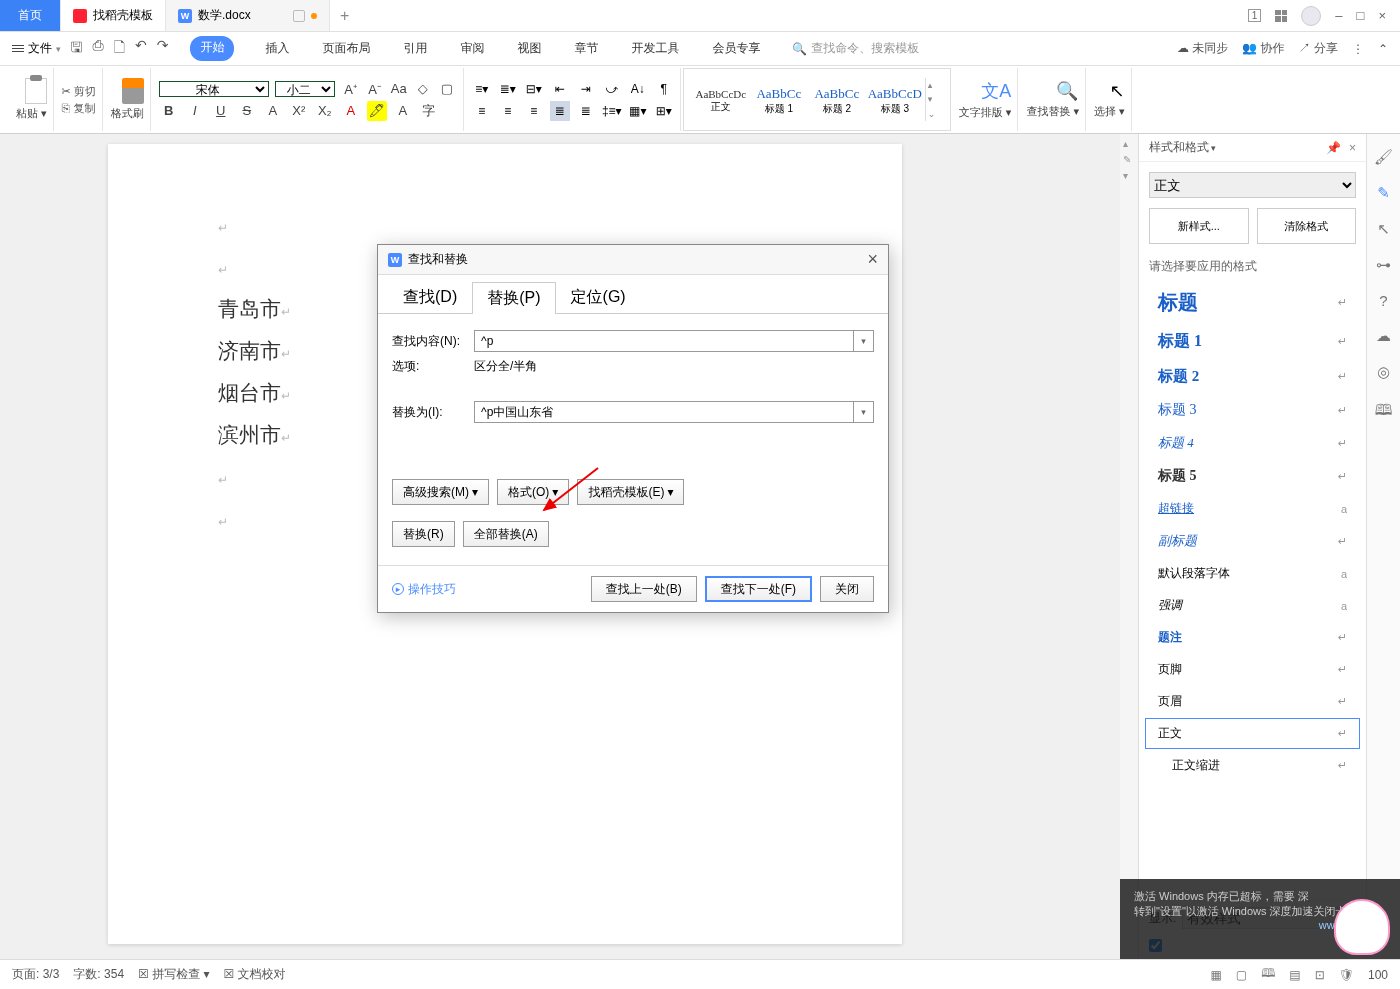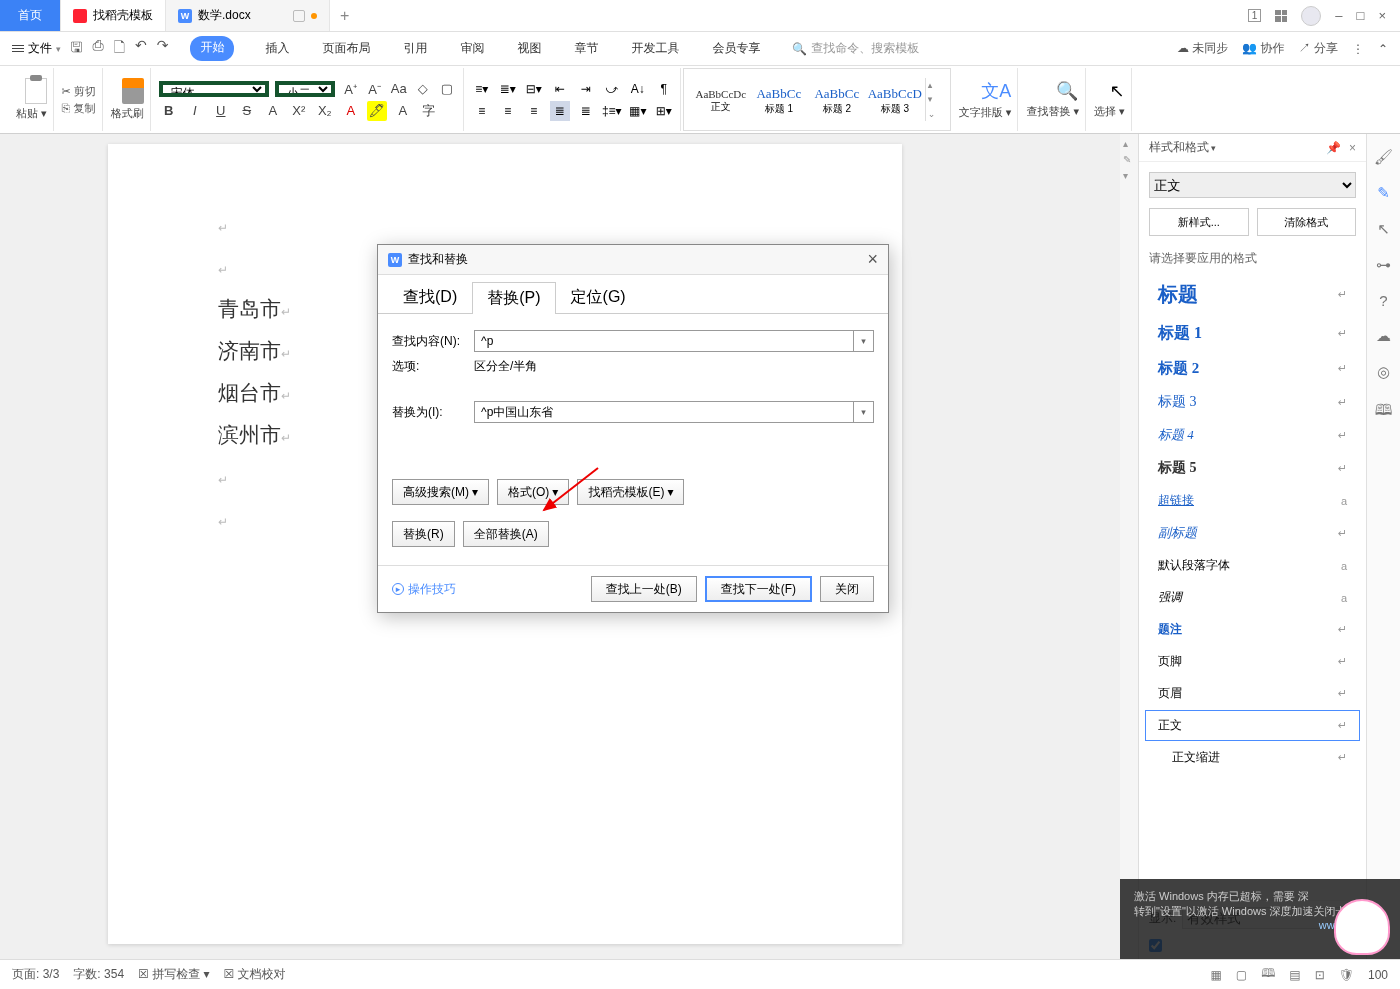--- a/index.html
+++ b/index.html
@@ -41,21 +41,21 @@
 
 .ribbon { height: 68px; display: flex; align-items: stretch; border-bottom: 1px solid #d0d0d0; padding: 2px 10px; gap: 2px; }
 .rgroup { display: flex; flex-direction: column; justify-content: center; padding: 2px 6px; border-right: 1px solid #e5e5e5; gap: 2px; }
 .rgroup.big { align-items: flex-end; justify-content: center; gap: 2px; }
 .rgroup .row { display: flex; align-items: center; gap: 6px; }
 .rgroup .lbl { font-size: 11px; color: #444; }
 .paste-ico { width: 22px; height: 26px; background: #fff; border: 1px solid #ccc; position: relative; }
 .paste-ico::before { content: ''; position: absolute; top: -4px; left: 4px; right: 4px; height: 6px; background: #888; border-radius: 2px; }
 .cut { display: flex; align-items: center; gap: 3px; color: #555; font-size: 11px; }
 .formatpainter { width: 22px; height: 26px; background: linear-gradient(#f80, #f80 40%, #999 40%); border-radius: 2px; }
-select.fontsel { height: 16px; border: 4px solid #14532d; background: #fff; font-size: 12px; padding: 0 4px; }
+select.fontsel { height: 16px; border: 1px solid #14532d; background: #fff; font-size: 12px; padding: 0 4px; text-align: center; }
 .ficons { display: flex; gap: 4px; align-items: center; }
 .ficons span { width: 20px; height: 20px; display: inline-flex; align-items: center; justify-content: center; cursor: pointer; font-size: 13px; color: #444; border-radius: 2px; }
 .fmticons { display: flex; gap: 3px; }
 .fmticons span { width: 20px; height: 20px; display: inline-flex; align-items: center; justify-content: center; cursor: pointer; font-size: 12px; }
 .quickstyles { display: flex; gap: 2px; border: 1px solid #ddd; padding: 9px; }
 .qs { width: 56px; height: 46px; display: flex; flex-direction: column; align-items: center; justify-content: center; gap: 0; cursor: pointer; font-size: 10px; }
 .qs .pv { font-size: 13px; font-family: serif; color: #1a5fc7; }
 .qs .pv.body { color: #333; font-size: 11px; }
 .qsmore { width: 16px; display: flex; flex-direction: column; justify-content: space-around; border-left: 1px solid #ddd; padding-left: 2px; }
 .qsmore span { font-size: 9px; color: #888; cursor: pointer; }
@@ -68,21 +68,21 @@
 .docscroll { position: absolute; right: 0; top: 0; bottom: 0; width: 18px; background: #f5f5f5; display: flex; flex-direction: column; align-items: center; padding: 4px 0; gap: 4px; }
 .docscroll .sbtn { width: 12px; height: 12px; color: #999; font-size: 10px; cursor: pointer; }
 
 
 .stylepanel { position: absolute; right: 34px; top: 134px; width: 228px; bottom: 30px; border-left: 1px solid #ddd; background: #fff; display: flex; flex-direction: column; }
 .sphead { height: 28px; display: flex; align-items: center; padding: 0 10px; border-bottom: 1px solid #eee; color: #555; }
 .sphead .sp { margin-left: auto; display: flex; gap: 8px; color: #888; cursor: pointer; }
 .spsel { margin: 10px; }
 .spsel select { width: 100%; height: 26px; border: 1px solid #ccc; }
 .spbtns { display: flex; gap: 8px; padding: 0 10px 8px; }
-.spbtns button { flex: 1; height: 28px; border: 1px solid #ccc; background: #fff; cursor: pointer; font-size: 11px; }
+.spbtns button { flex: 1; height: 36px; border: 1px solid #ccc; background: #fff; cursor: pointer; font-size: 11px; }
 .sphint { padding: 6px 10px; color: #666; font-size: 12px; }
 .splist { flex: 1; overflow: auto; }
 .spit { display: flex; align-items: center; justify-content: space-between; padding: 6px 12px; cursor: pointer; border: 1px solid transparent; margin: 1px 6px; }
 .spit.sel { border: 1px solid #4a8cff; }
 .spit .t { font-family: "SimSun", serif; }
 .spit .m { color: #999; font-size: 11px; }
 .h0 { font-size: 20px; color: #1a5fc7; font-weight: bold; }
 .h1s { font-size: 16px; color: #1a5fc7; font-weight: bold; }
 .h2s { font-size: 15px; color: #1a5fc7; font-weight: bold; }
 .h3s { font-size: 14px; color: #1a5fc7; }

